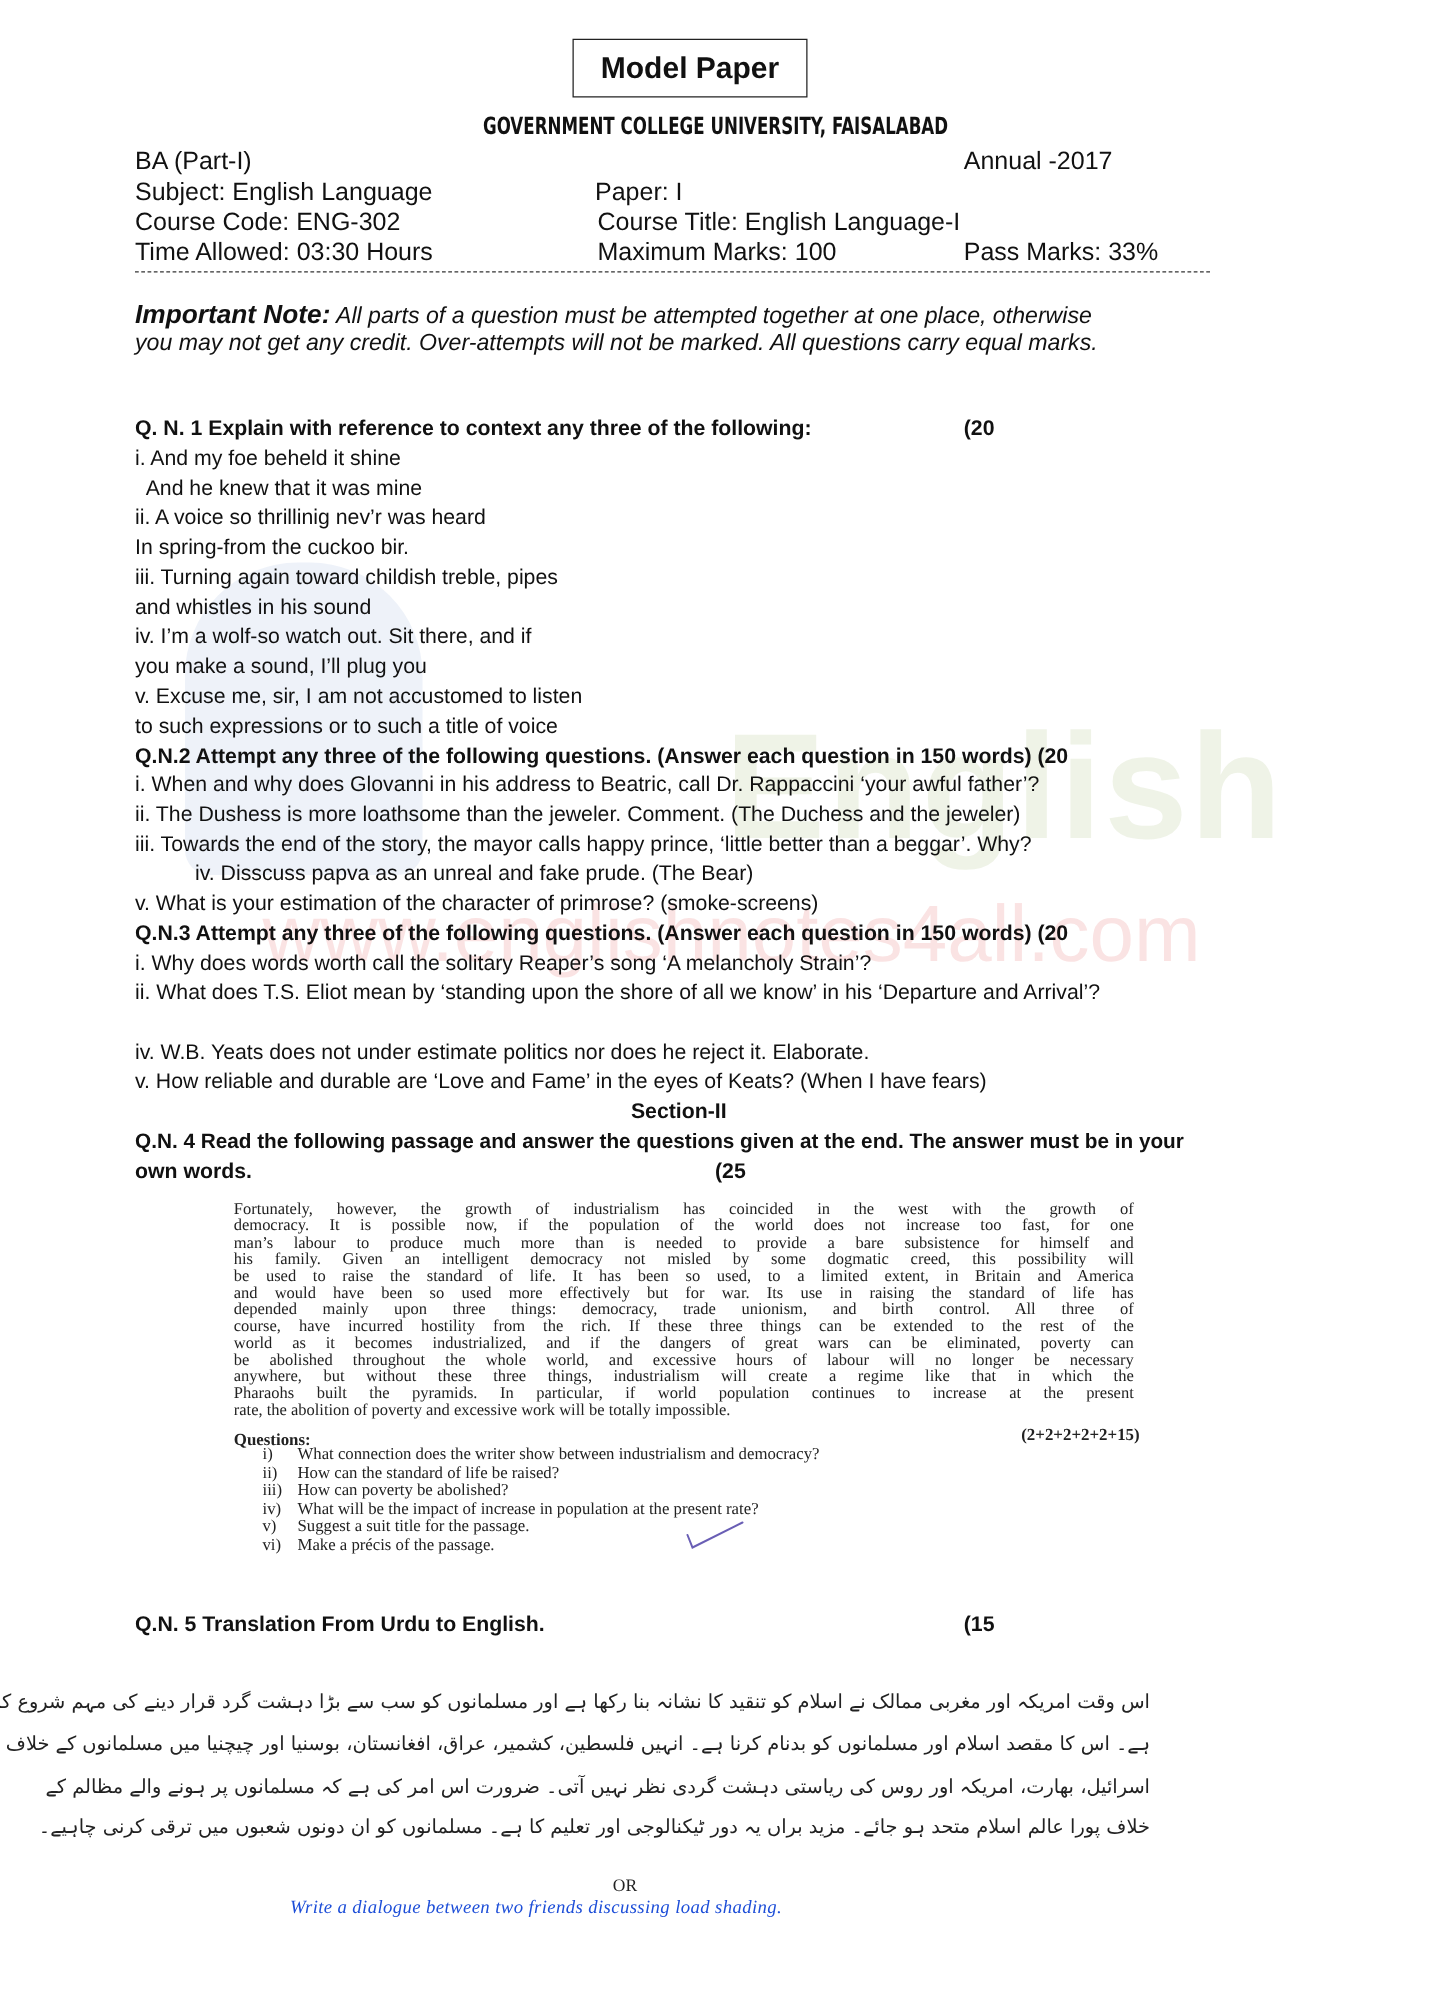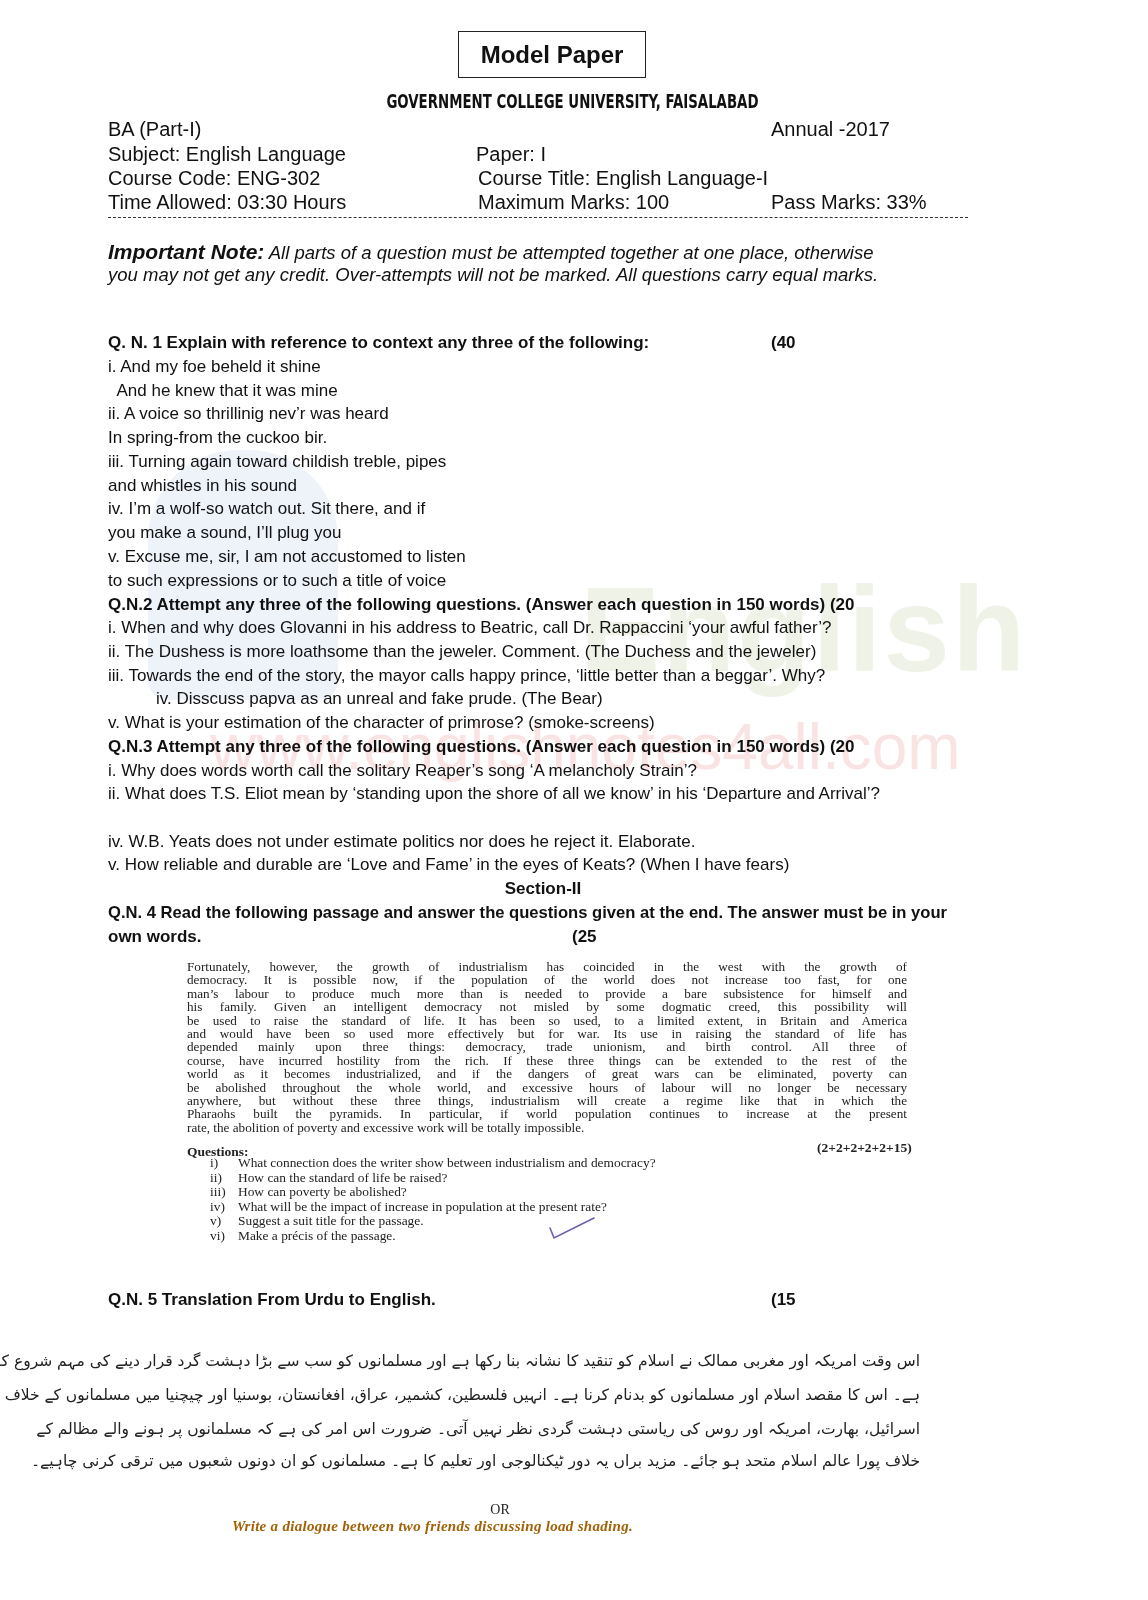--- a/index.html
+++ b/index.html
@@ -34,21 +34,21 @@
   .q-marks { position: absolute; left: 817px; top: 1140px; font-family: "Liberation Serif", serif; font-weight: bold; font-size: 13.5px; color: #222; }
   .q-list { position: absolute; left: 210px; top: 1156px; font-family: "Liberation Serif", serif; font-size: 13.4px; line-height: 14.6px; color: #222; }
   .q-list div { white-space: nowrap; }
   .q-list .num { display: inline-block; width: 28px; }
 
   .tick { position: absolute; left: 548px; top: 1214px; width: 48px; height: 28px; }
 
   .urdu { position: absolute; left: 140px; width: 780px; font-family: "DejaVu Sans", sans-serif; font-size: 15.5px; direction: rtl; text-align: justify; text-align-last: justify; white-space: nowrap; color: #222; }
 
   .or { position: absolute; left: 0; width: 1000px; top: 1502px; text-align: center; font-family: "Liberation Serif", serif; font-size: 14px; color: #222; }
-  .dialog { position: absolute; left: 232px; top: 1518px; font-family: "Liberation Serif", serif; font-weight: bold; font-style: italic; font-size: 15px; color: #a16207; letter-spacing: 0.3px; }
+  .dialog { position: absolute; left: 232px; top: 1518px; font-family: "Liberation Serif", serif; font-weight: normal; font-style: italic; font-size: 15px; color: #1d4ed8; letter-spacing: 0.3px; }
 </style>
 </head>
 <body>
 
 <div class="page">
 
   <div class="wm-logo"></div>
   <div class="wm-english">English</div>
   <div class="wm-url">www.englishnotes4all.com</div>
 
@@ -69,21 +69,21 @@
     <div class="hdr" style="left:108px; top:191px;">Time Allowed: 03:30 Hours</div>
     <div class="hdr" style="left:478px; top:191px;">Maximum Marks: 100</div>
     <div class="hdr" style="left:771px; top:191px;">Pass Marks: 33%</div>
 
     <div class="dash"></div>
 
     <div class="note"><b>Important Note:</b><span> All parts of a question must be attempted together at one place, otherwise you may not get any credit. Over-attempts will not be marked. All questions carry equal marks.</span></div>
 
 
     <div class="line bold" style="top:333px;">Q. N. 1 Explain with reference to context any three of the following:</div>
-    <div class="marks" style="left:771px; top:333px;">(40</div>
+    <div class="marks" style="left:771px; top:333px;">(20</div>
 
     <div class="line" style="top:357px;">i. And my foe beheld it shine</div>
     <div class="line" style="top:381px; white-space:pre;">  And he knew that it was mine</div>
     <div class="line" style="top:404px;">ii. A voice so thrillinig nev’r was heard</div>
     <div class="line" style="top:428px;">In spring-from the cuckoo bir.</div>
     <div class="line" style="top:452px;">iii. Turning again toward childish treble, pipes</div>
     <div class="line" style="top:476px;">and whistles in his sound</div>
     <div class="line" style="top:499px;">iv. I’m a wolf-so watch out. Sit there, and if</div>
     <div class="line" style="top:523px;">you make a sound, I’ll plug you</div>
     <div class="line" style="top:547px;">v. Excuse me, sir, I am not accustomed to listen</div>

